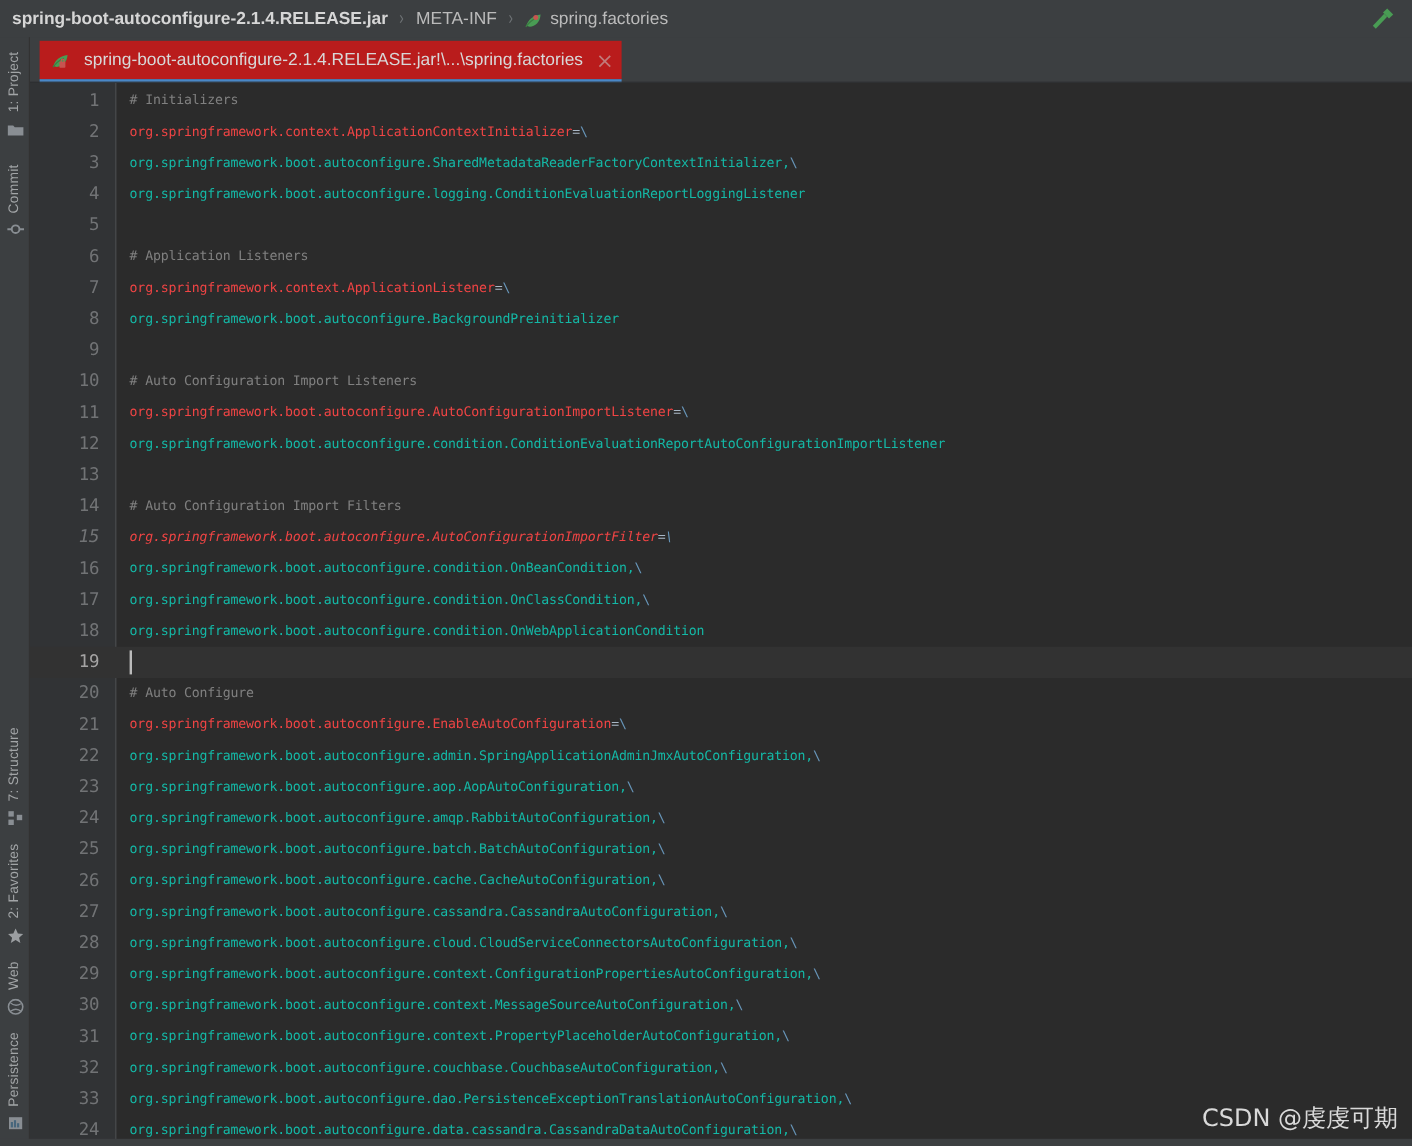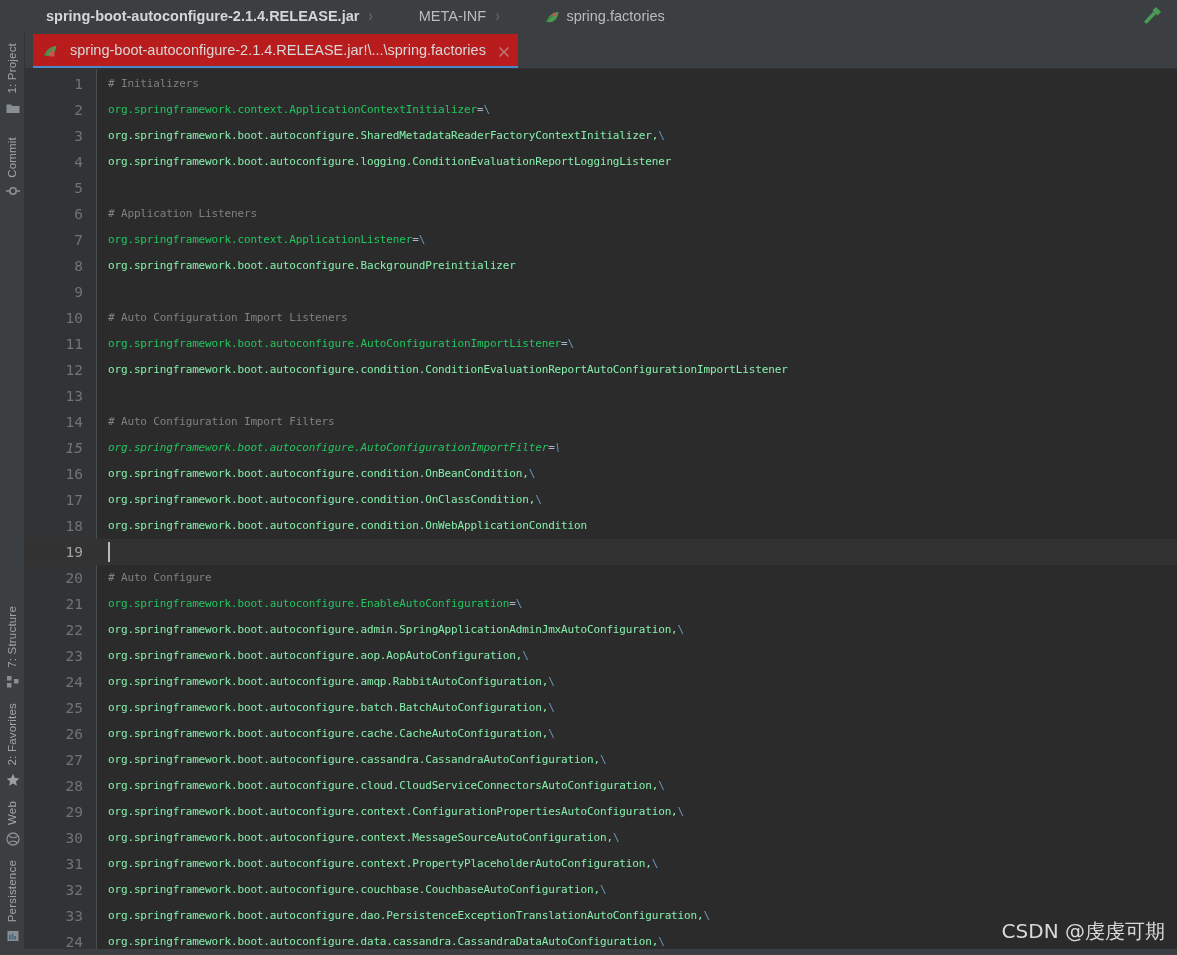--- a/index.html
+++ b/index.html
@@ -27,21 +27,20 @@
     display: flex;
     align-items: center;
     padding-left: 10px;
   }
   .crumb {
     font-size: 14.5px;
     color: #bbbbbb;
     white-space: nowrap;
     display: flex;
     align-items: center;
-    margin-left: 36px;
   }
   .crumb.bold { font-weight: bold; color: #d6d6d6; }
   .crumb-sep {
     color: #6f7376;
     font-size: 16px;
     margin: 0 9px;
     transform: scaleX(0.7);
     display: inline-block;
   }
   .leaf-icon {
@@ -178,22 +177,22 @@
     position: absolute;
     left: 83px; top: 0;
     height: 26px;
     line-height: 26px;
     font-family: "DejaVu Sans Mono", monospace;
     font-size: 11px;
     white-space: pre;
     letter-spacing: -0.15px;
   }
   .c-comment { color: #808080; }
-  .c-key     { color: #22c55e; }
-  .c-value   { color: #86efac; }
+  .c-key     { color: #ef4444; }
+  .c-value   { color: #14b8a6; }
   .c-eq      { color: #a9b7c6; }
   .c-esc     { color: #6897bb; }
 
   
   .caret-bar {
     position: absolute;
     left: 83px;
     width: 2px; height: 20px;
     background: #bbbbbb;
     top: 3px;

